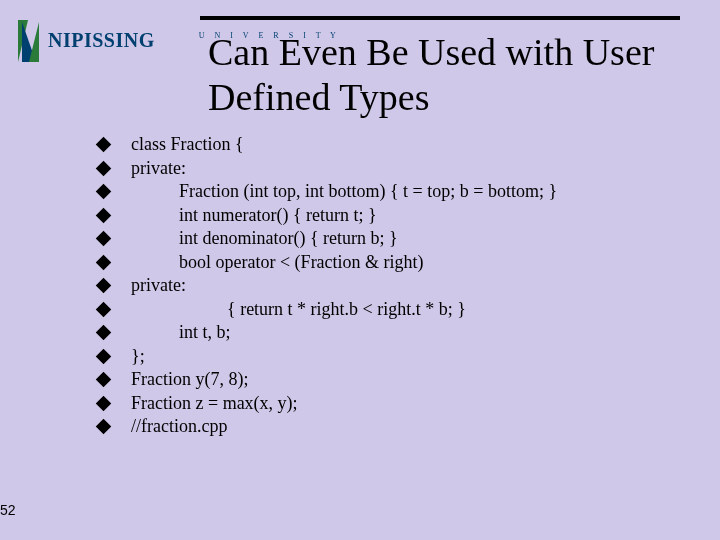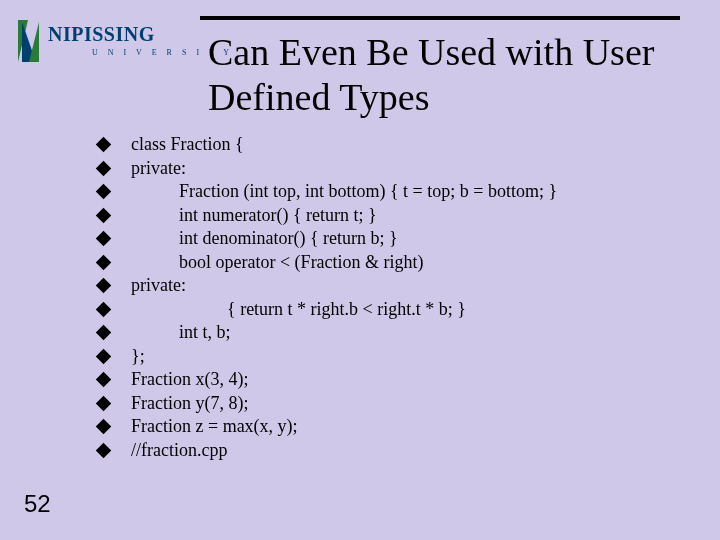--- a/index.html
+++ b/index.html
@@ -19,21 +19,21 @@
     align-items: center;
     gap: 4px;
   }
   .logo-triangles {
     display: flex;
     align-items: center;
     height: 56px;
   }
   .logo-text {
     display: flex;
-    flex-direction: column;
+    flex-direction: row;
   }
   .logo-name {
     font-family: Georgia, 'Times New Roman', serif;
     font-weight: bold;
     font-size: 20px;
     color: #004070;
     letter-spacing: 0.5px;
   }
   .logo-sub {
     font-family: Georgia, 'Times New Roman', serif;
@@ -80,23 +80,23 @@
     height: 11px;
     background: #000;
     transform: rotate(45deg);
     margin-right: 22px;
     flex-shrink: 0;
   }
   .indent1 { padding-left: 48px; }
   .indent2 { padding-left: 96px; }
   .page-num {
     position: absolute;
-    left: 24px;
+    left: 0;
     bottom: 22px;
-    font-size: 24px;
+    font-size: 14px;
     color: #000;
   }
   .code { white-space: pre; }
 </style>
 </head>
 <body>
 
 <div class="logo">
   <div class="logo-triangles">
     <svg width="30" height="56" viewBox="0 0 30 56">
@@ -151,24 +151,20 @@
     <div class="line">
       <div class="bullet"></div>
       <span class="code indent1">int t, b;</span>
     </div>
     <div class="line">
       <div class="bullet"></div>
       <span class="code">};</span>
     </div>
     <div class="line">
       <div class="bullet"></div>
-      <span class="code">Fraction x(3, 4);</span>
-    </div>
-    <div class="line">
-      <div class="bullet"></div>
       <span class="code">Fraction y(7, 8);</span>
     </div>
     <div class="line">
       <div class="bullet"></div>
       <span class="code">Fraction z = max(x, y);</span>
     </div>
     <div class="line">
       <div class="bullet"></div>
       <span class="code">//fraction.cpp</span>
     </div>

